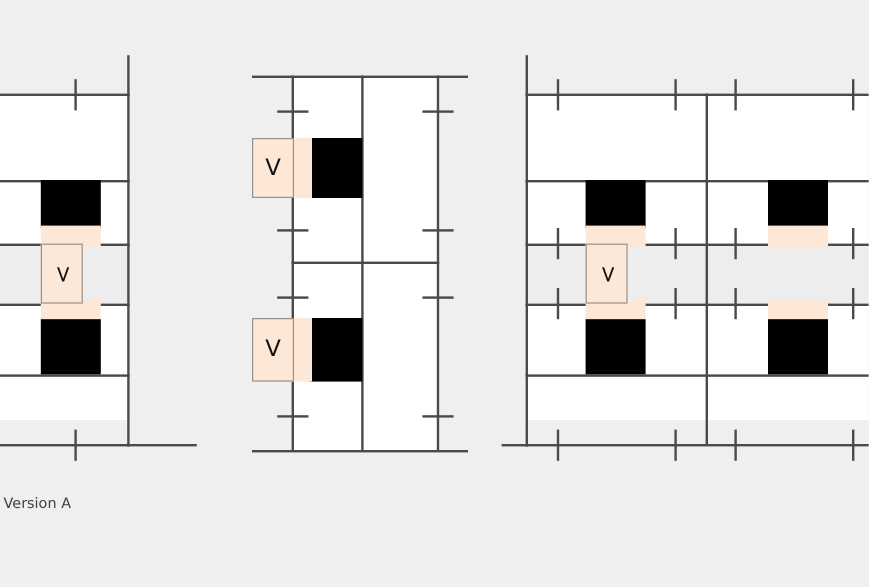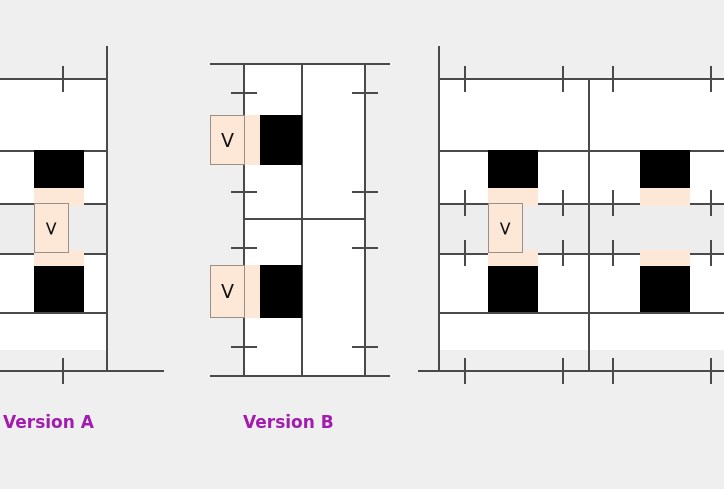--- a/index.html
+++ b/index.html
@@ -76,24 +76,23 @@
     font-size: 19px;
     line-height: 1;
   }
   .glyph-rot {
     transform: rotate(90deg);
     display: block;
   }
 
   .caption {
     position: absolute;
-    color: #a21caf;
-    font-size: 17px;
+    color: #404040;
+    font-size: 12px;
     white-space: nowrap;
-    font-weight: bold;
   }
 </style>
 </head>
 <body>
 
 <div class="canvas">
 
   <div class="panel" style="left:-40px; top:40px; width:210px; height:345px;">
 
     <div class="sheet" style="left:0px; top:38px; width:148px; height:272px;"></div>
@@ -161,21 +160,20 @@
     <div class="peach-box" style="left:10px; top:60px; width:35px; height:50px;">
       <span>V</span>
     </div>
 
     <div class="blk" style="left:58px; top:210px; width:44px; height:53px;"></div>
     <div class="peach" style="left:43px; top:210px; width:17px; height:53px;"></div>
     <div class="peach-box" style="left:10px; top:210px; width:35px; height:53px;">
       <span>V</span>
     </div>
 
-    <div class="caption" style="left:43px; top:357px;">Version B</div>
   </div>
 
   <div class="panel" style="left:430px; top:40px; width:300px; height:345px;">
 
     <div class="sheet" style="left:8px; top:38px; width:152px; height:272px;"></div>
     <div class="sheet" style="left:160px; top:38px; width:134px; height:272px;"></div>
 
     <div class="band" style="left:8px; top:163px; width:286px; height:50px;"></div>
 
     <div class="vline" style="left:8px; top:6px; height:326px;"></div>

